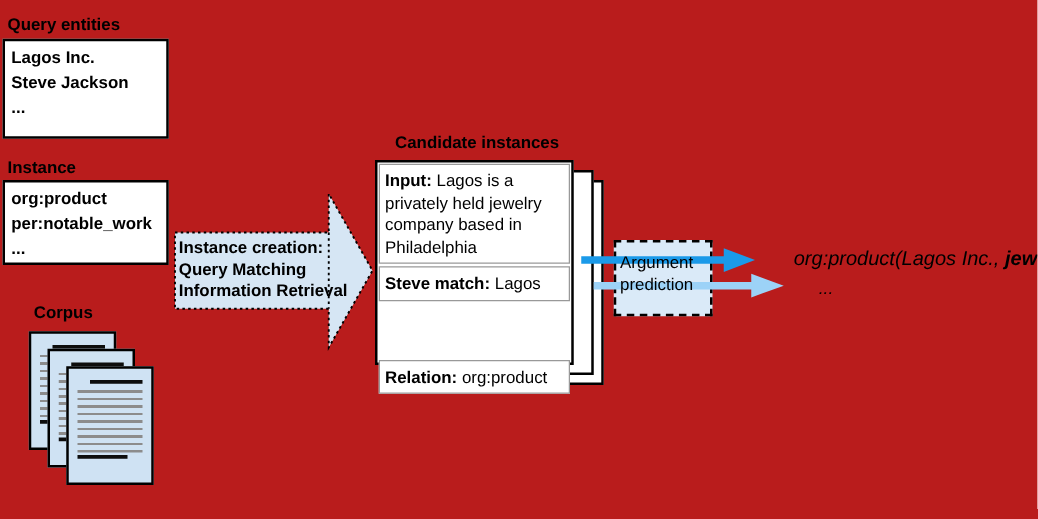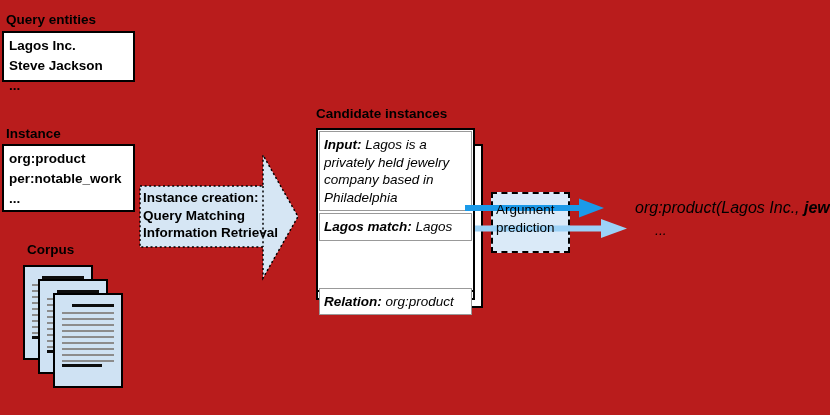--- a/index.html
+++ b/index.html
@@ -58,21 +58,21 @@
   .ellipsis{font-style:italic;font-size:14px;z-index:5;}
   #arrow-svg{position:absolute;left:0;top:0;z-index:4;pointer-events:none;}
   #bigarrow-svg{position:absolute;left:0;top:0;z-index:3;pointer-events:none;}
 </style>
 </head>
 <body>
 
 <div id="canvas">
 
   <div class="abs lbl" style="left:6px;top:12px;">Query entities</div>
-  <div class="abs plainbox" style="left:2px;top:31px;width:133px;height:51px;">
+  <div class="abs plainbox" style="left:2px;top:31px;width:133px;height:80px;">
     <div>Lagos Inc.</div>
     <div>Steve Jackson</div>
     <div>...</div>
   </div>
 
   <div class="abs lbl" style="left:6px;top:126px;">Instance</div>
   <div class="abs plainbox" style="left:2px;top:144px;width:133px;height:68px;">
     <div>org:product</div>
     <div>per:notable_work</div>
     <div>...</div>
@@ -103,26 +103,26 @@
   </svg>
   <div class="abs arrowtext" style="left:143px;top:189px;width:165px;">
     <div>Instance creation:</div>
     <div>Query Matching</div>
     <div>Information Retrieval</div>
   </div>
 
   <div class="abs lbl" style="left:316px;top:106px;">Candidate instances</div>
   <div class="card" style="left:324px;top:144px;"></div>
   <div class="card" style="left:316px;top:136px;"></div>
-  <div class="card card-front" style="left:316px;top:128px;font-style:italic;">
+  <div class="card card-front" style="left:300px;top:128px;">
     <div class="sect sect-input">
       <b>Input:</b><span> Lagos is a privately held jewelry company based in Philadelphia</span>
     </div>
     <div class="sect sect-query">
-      <span><b>Lagos match:</b><span> Lagos</span></span>
+      <span><b>Steve match:</b><span> Lagos</span></span>
     </div>
     <div class="sect sect-rel">
       <span><b>Relation:</b><span> org:product</span></span>
     </div>
   </div>
 
   <div class="abs argbox" style="left:491px;top:192px;"></div>
   <div class="abs argtext" style="left:496px;top:201px;">
     <div>Argument</div>
     <div>prediction</div>

